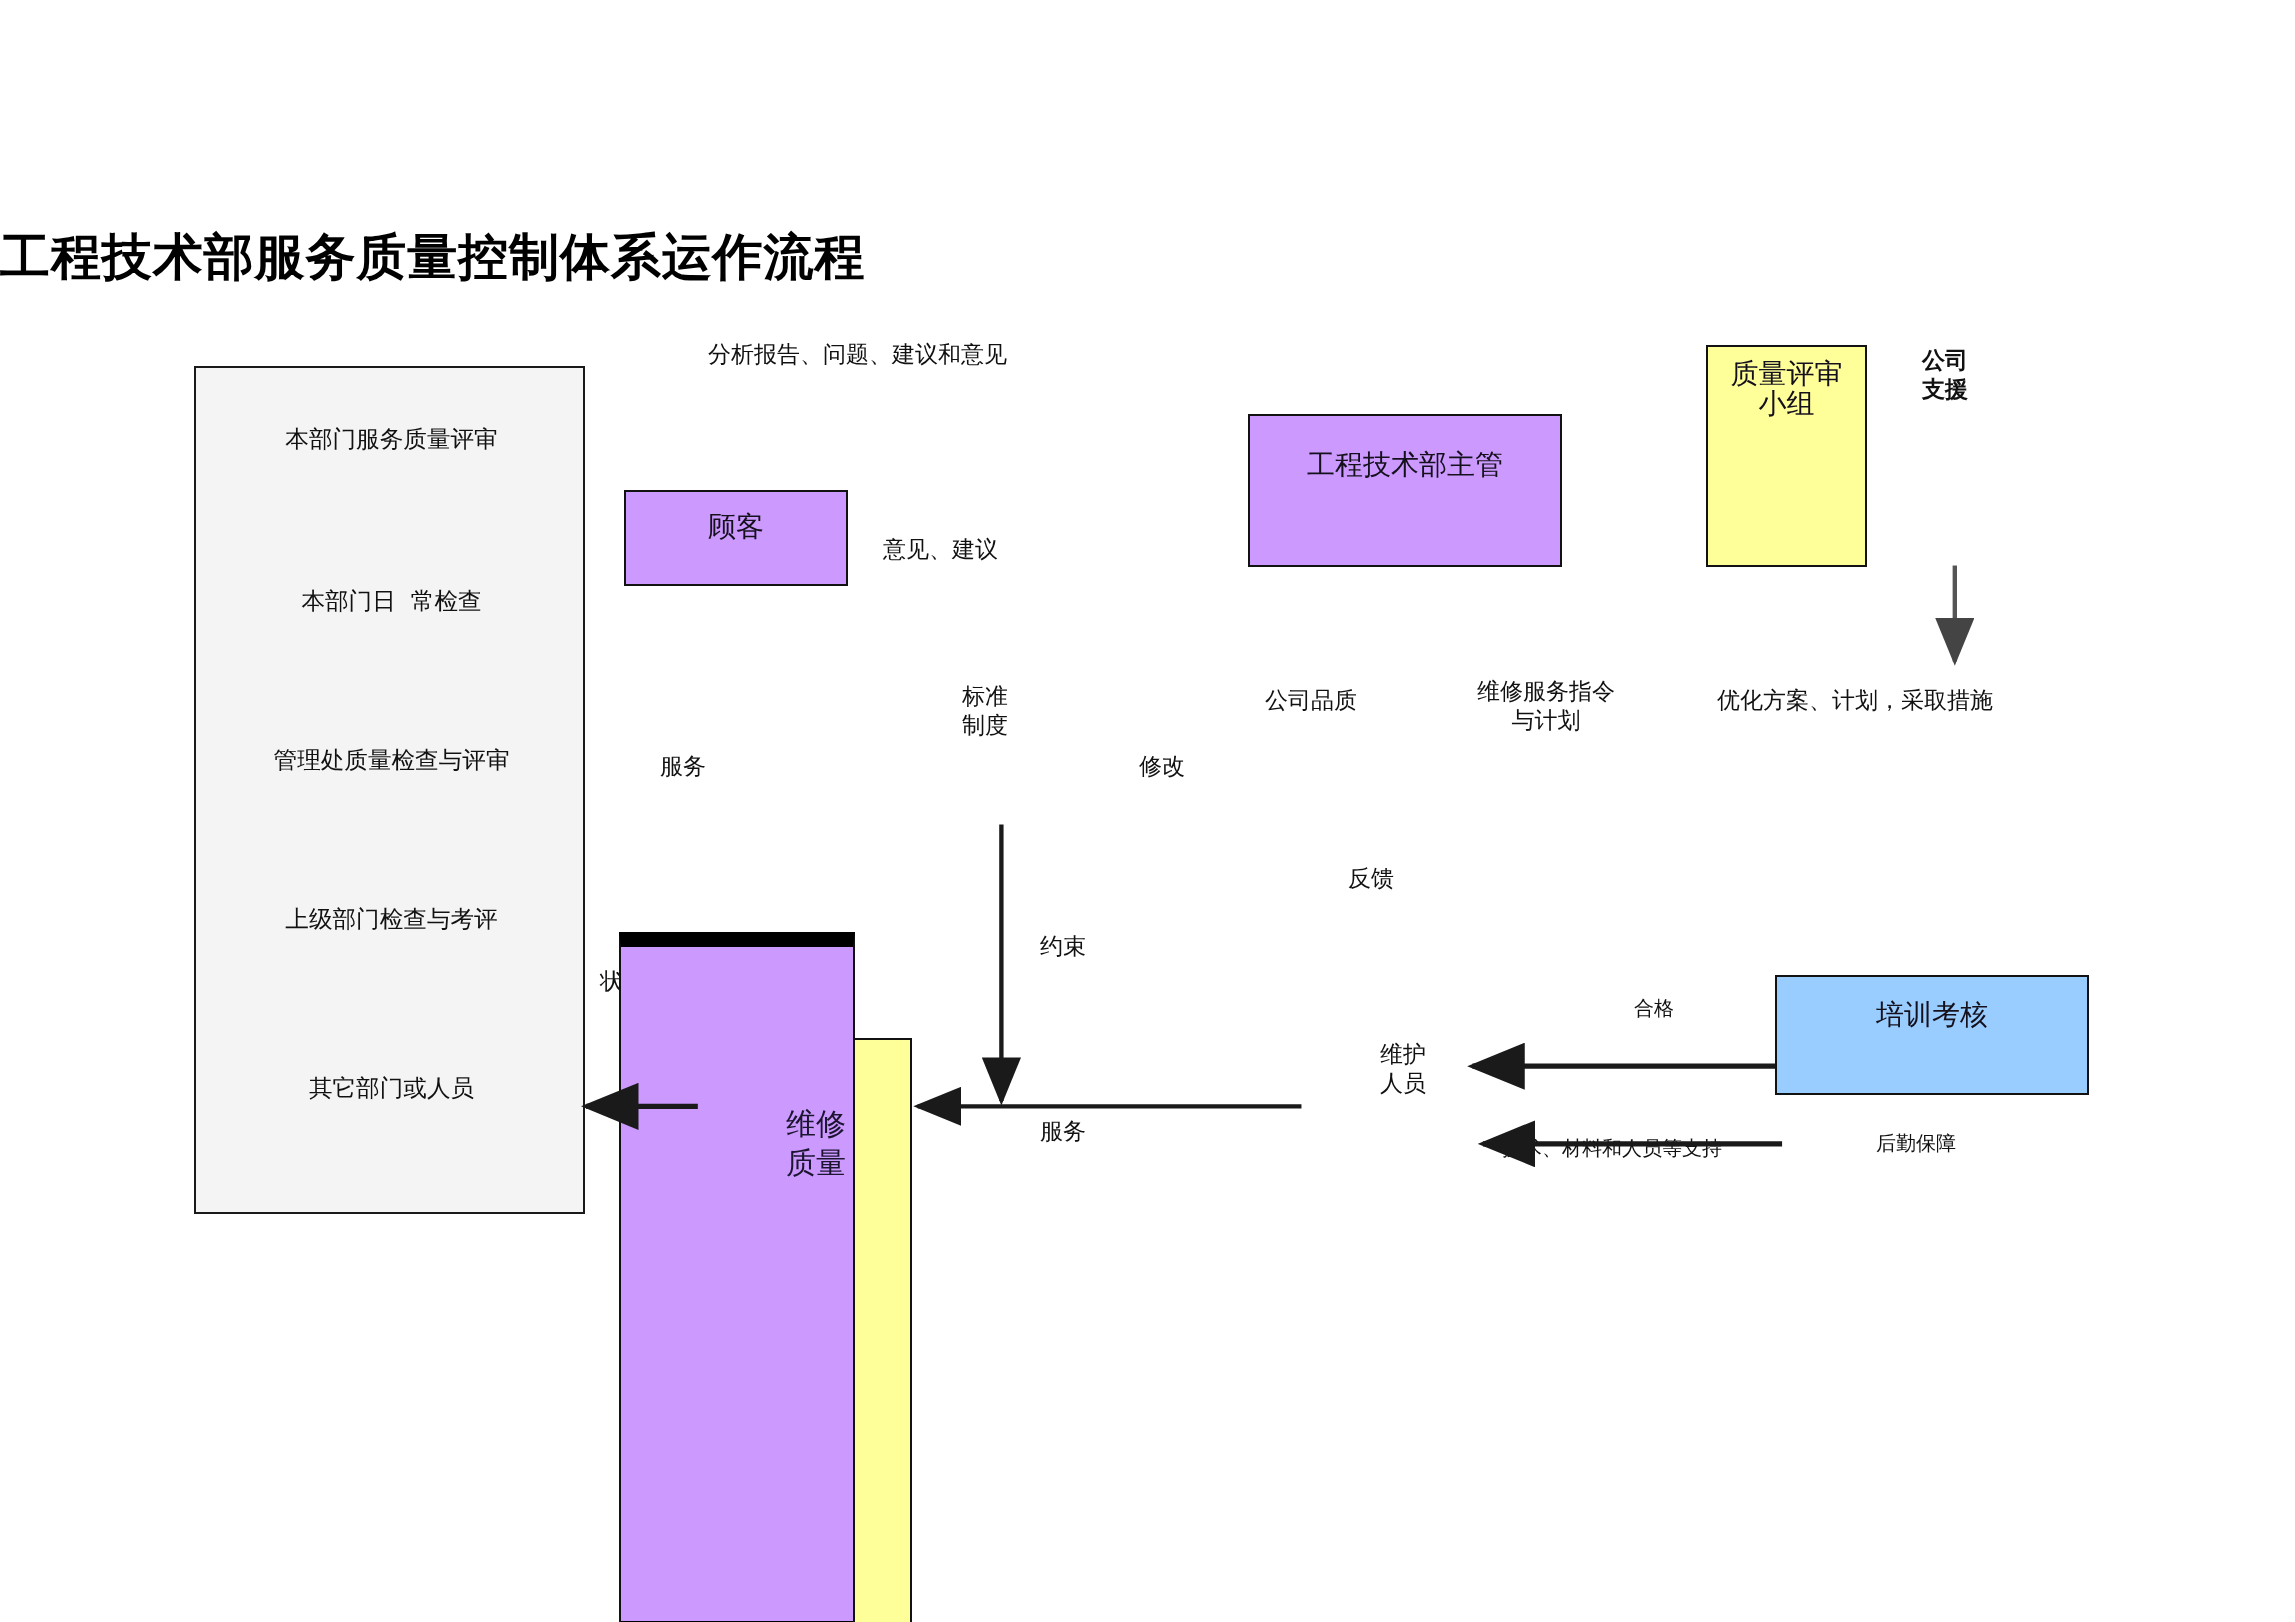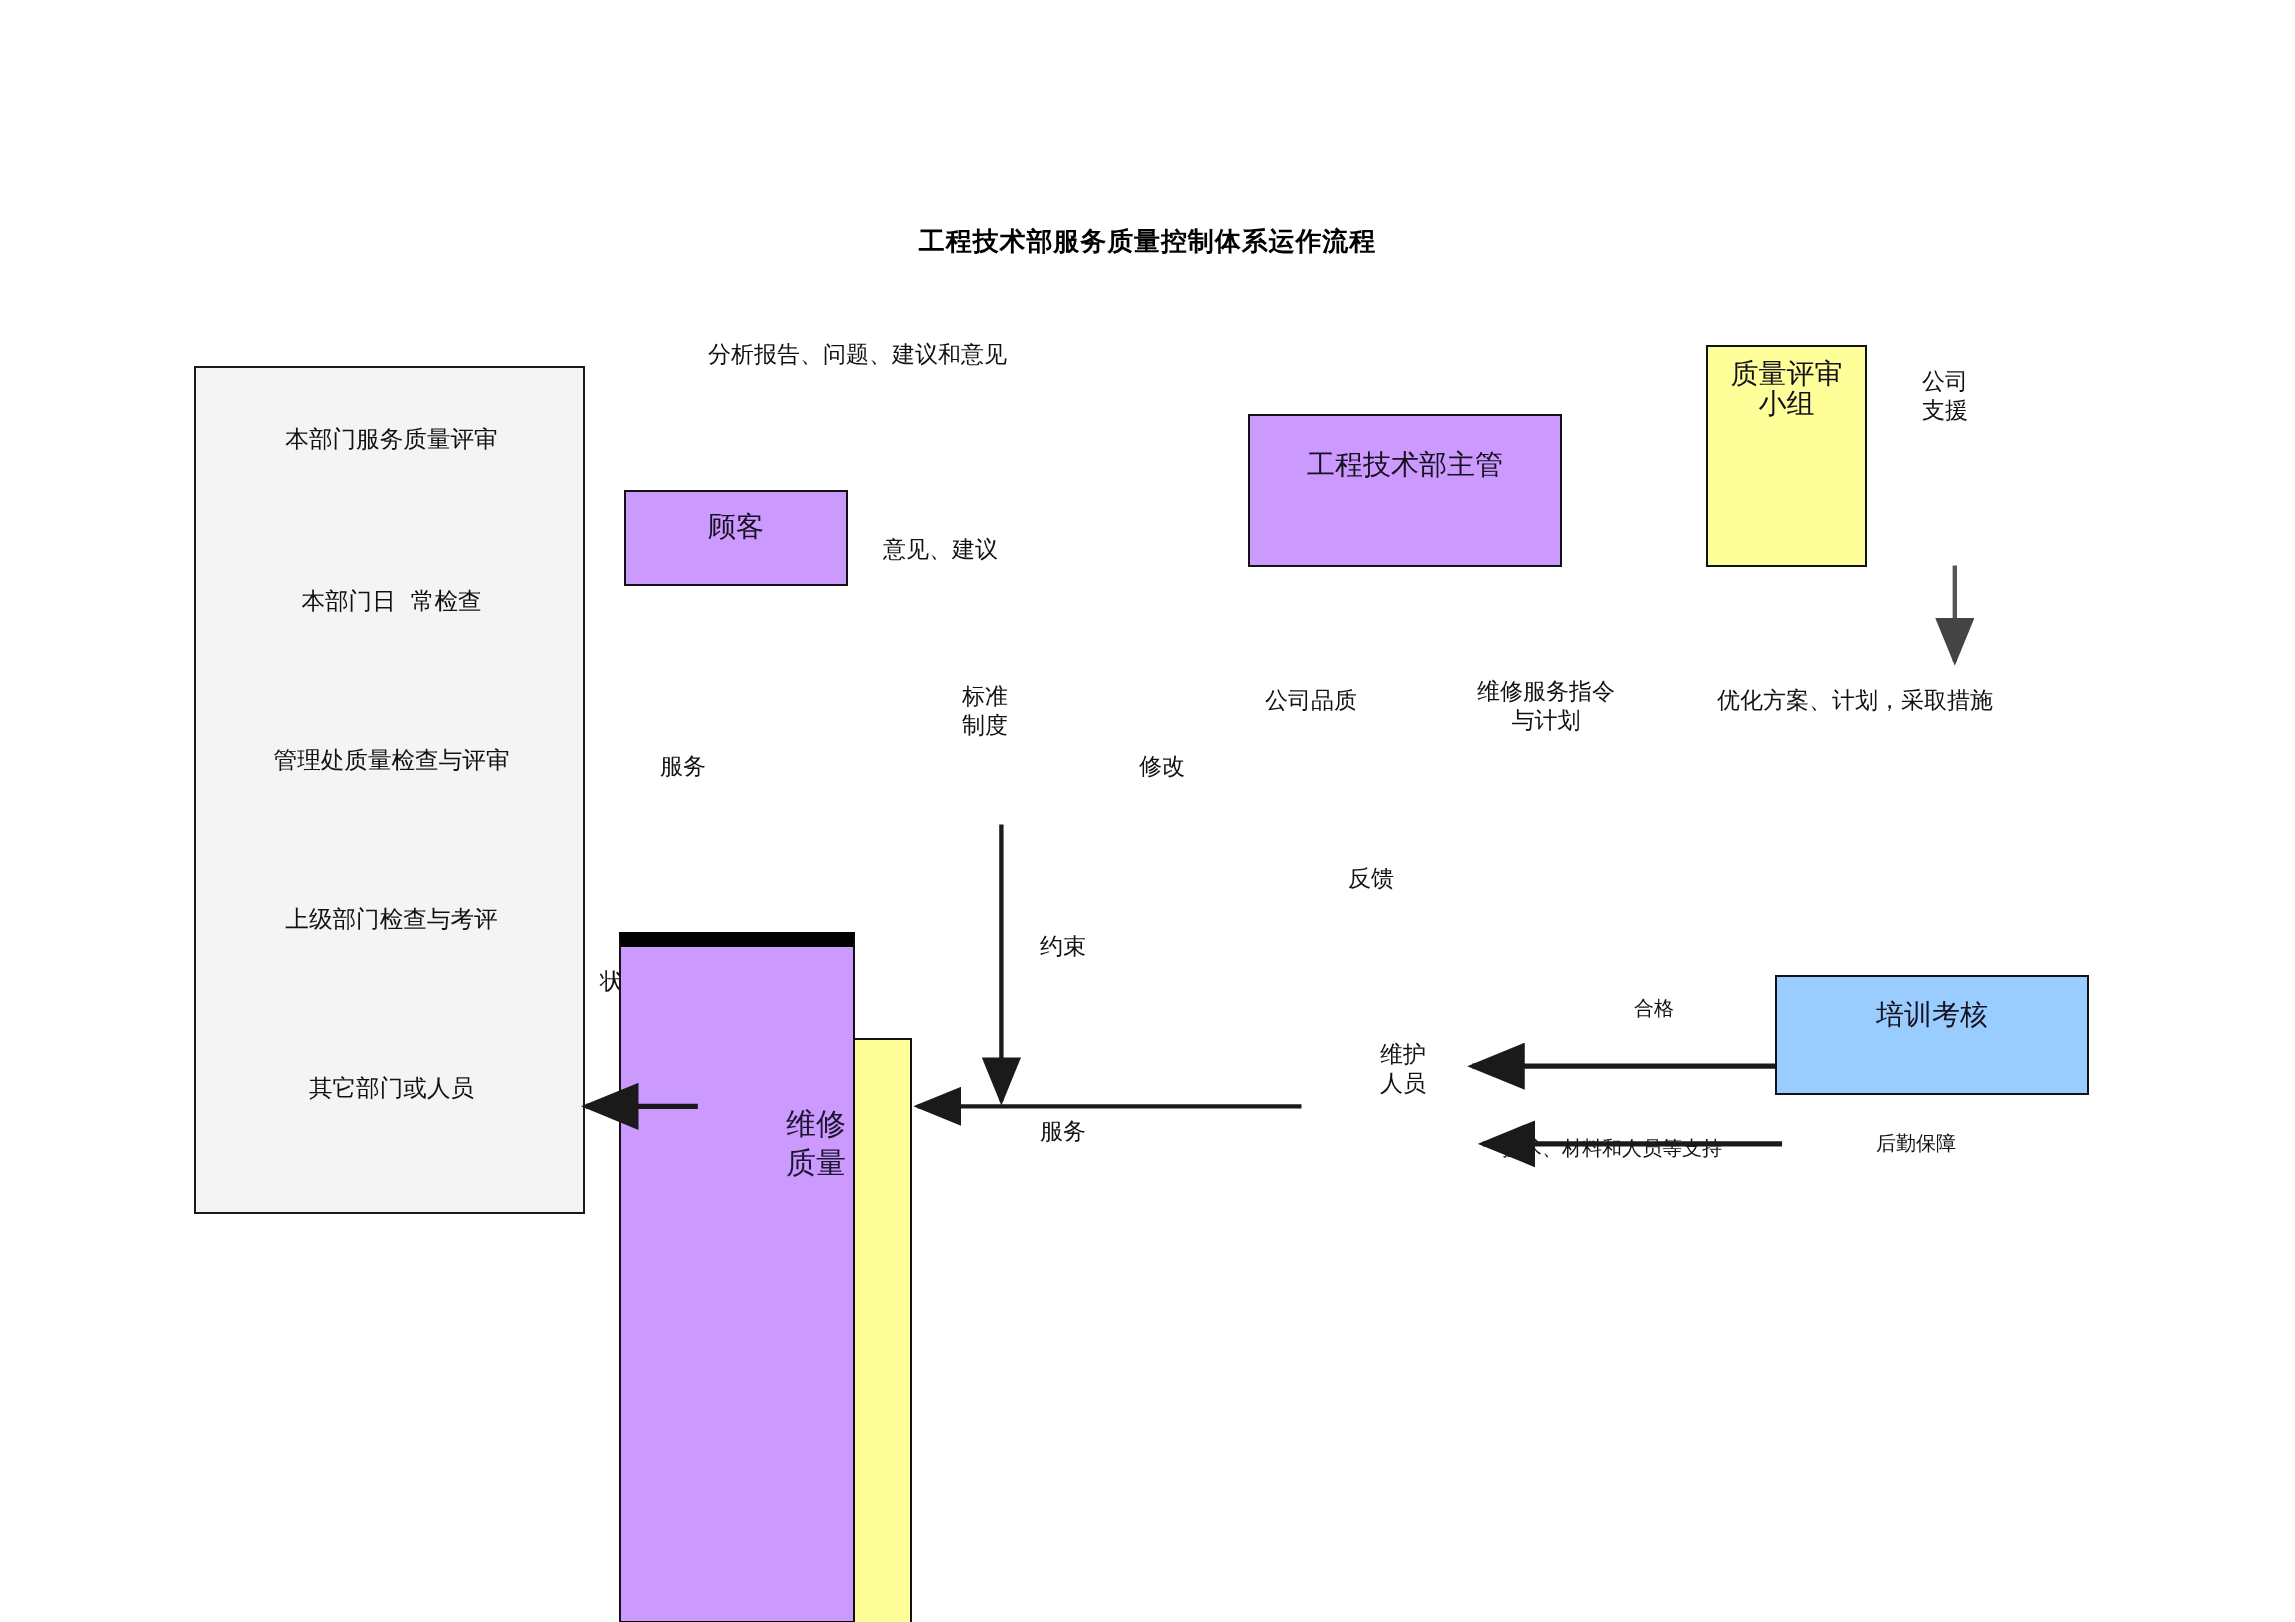--- a/index.html
+++ b/index.html
@@ -2,22 +2,22 @@
 <html style="font-size:14px"><head>
 <meta charset="utf-8">
 <style>
   html,body{margin:0;padding:0;background:#ffffff;}
   body{font-family:"DejaVu Sans","Liberation Sans",sans-serif;}
   #canvas{position:relative;width:2295px;height:1623px;background:#ffffff;overflow:hidden;}
   .abs{position:absolute;}
   .txt{color:#000000;white-space:pre;line-height:1.28;}
 
   #title{
-    left:0;right:0;top:225px;text-align:center;
-    font-size:26px;font-weight:bold;letter-spacing:0.9px;
+    left:0;right:0;top:225px;
+    font-size:50px;font-weight:bold;letter-spacing:0.9px;
     font-family:"DejaVu Sans","Liberation Sans",sans-serif;
   }
 
   
   #left-panel{
     left:194px;top:366px;width:391px;height:848px;
     background:#f4f4f4;border:2.6px solid #1a1a1a;box-sizing:border-box;padding-left:28px;
   }
   .panel-item{
     position:absolute;left:0;width:391px;text-align:center;
@@ -80,21 +80,21 @@
 
   <div class="abs box" id="box-supervisor">
     <div class="box-label" style="top:30px;">工程技术部主管</div>
   </div>
 
   <div class="abs box" id="box-qa-team">
     <div class="box-label txt" style="top:12.2px;line-height:1.06;">质量评审
 小组</div>
   </div>
 
-  <div class="abs txt lbl" style="left:1922px;top:367px;">公司
+  <div class="abs txt lbl" style="left:1922px;top:346px;font-weight:bold;">公司
 支援</div>
 
   <div class="abs txt lbl" style="left:962px;top:682px;text-align:center;">标准
 制度</div>
   <div class="abs txt lbl" style="left:660px;top:752px;">服务</div>
   <div class="abs txt lbl" style="left:1139px;top:752px;">修改</div>
   <div class="abs txt lbl" style="left:1249px;top:686px;margin-left:16px;">公司品质</div>
   <div class="abs txt lbl" style="left:1459px;top:677px;text-align:center;width:174px;">维修服务指令
 与计划</div>
   <div class="abs txt lbl" style="left:1717px;top:686px;">优化方案、计划，采取措施</div>

